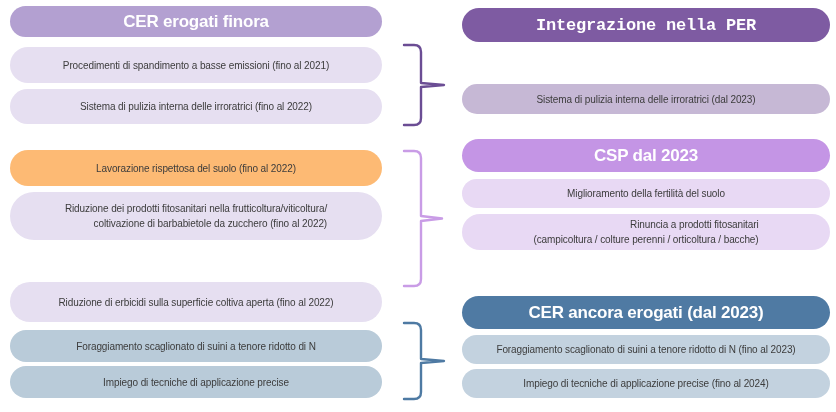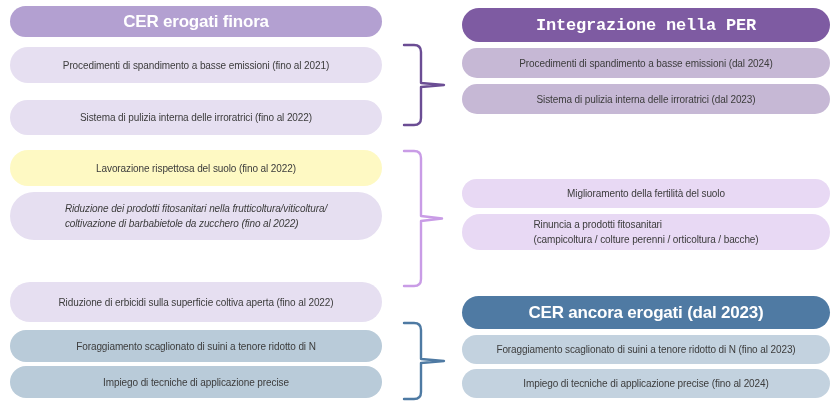--- a/index.html
+++ b/index.html
@@ -2,45 +2,45 @@
 <html><head>
 <meta charset="utf-8">
 <style>
   html,body{margin:0;padding:0;background:#ffffff;}
   .diagram{
     position:relative;width:836px;height:412px;overflow:hidden;
     font-family:"Liberation Sans",sans-serif;background:#ffffff;
   }
   .pill{
     position:absolute;display:flex;align-items:center;justify-content:center;
-    border-radius:100px;text-align:left;box-sizing:border-box;
+    border-radius:100px;text-align:right;box-sizing:border-box;
   }
   .hdr{
     color:#ffffff;font-weight:700;font-size:17px;letter-spacing:-0.2px;
   }
   .item{
     color:#3c3c3c;font-size:10px;letter-spacing:-0.1px;line-height:15px;
     white-space:pre-line;padding:0 8px;
   }
   .brace{position:absolute;}
 </style>
 </head>
 <body>
 
 <div class="diagram">
 
   <div class="pill hdr" style="left: 10px; top: 6px; width: 372px; height: 31px; background: rgb(179, 160, 209);">CER erogati finora</div>
 
   <div class="pill item" style="left: 10px; top: 47px; width: 372px; height: 36px; background: rgb(230, 223, 241);">Procedimenti di spandimento a basse emissioni (fino al 2021)</div>
 
-  <div class="pill item" style="left: 10px; top: 89px; width: 372px; height: 35px; background: rgb(230, 223, 241); margin-top: 11px;">Sistema di pulizia interna delle irroratrici (fino al 2022)</div>
+  <div class="pill item" style="left: 10px; top: 89px; width: 372px; height: 35px; background: rgb(230, 223, 241);">Sistema di pulizia interna delle irroratrici (fino al 2022)</div>
 
-  <div class="pill item" style="left: 10px; top: 150px; width: 372px; height: 36px; background: #fef9c3;">Lavorazione rispettosa del suolo (fino al 2022)</div>
+  <div class="pill item" style="left: 10px; top: 150px; width: 372px; height: 36px; background: #fdba74;">Lavorazione rispettosa del suolo (fino al 2022)</div>
 
-  <div class="pill item" style="left: 10px; top: 192px; width: 372px; height: 48px; background: rgb(230, 223, 241); font-style: italic;">Riduzione dei prodotti fitosanitari nella frutticoltura/viticoltura/
+  <div class="pill item" style="left: 10px; top: 192px; width: 372px; height: 48px; background: rgb(230, 223, 241);">Riduzione dei prodotti fitosanitari nella frutticoltura/viticoltura/
 coltivazione di barbabietole da zucchero (fino al 2022)</div>
 
   <div class="pill item" style="left: 10px; top: 247px; width: 372px; height: 40px; background: rgb(230, 223, 241); margin-top: 35px;">Riduzione di erbicidi sulla superficie coltiva aperta (fino al 2022)</div>
 
   <div class="pill item" style="left: 10px; top: 330px; width: 372px; height: 32px; background: rgb(185, 203, 217);">Foraggiamento scaglionato di suini a tenore ridotto di N</div>
 
   <div class="pill item" style="left: 10px; top: 366px; width: 372px; height: 32px; background: rgb(185, 203, 217);">Impiego di tecniche di applicazione precise</div>
 
   <svg class="brace" style="left:402px;top:43px" width="44" height="84" viewBox="0 0 44 84">
     <path d="M2 2 H12 Q19 2 19 9 V40 L42 42 L19 44 V75 Q19 82 12 82 H2" fill="none" stroke-width="2.4" stroke-linecap="round" stroke-linejoin="round" stroke="#6b4d94"></path>
@@ -49,24 +49,24 @@
   <svg class="brace" style="left:402px;top:149px" width="42" height="139" viewBox="0 0 42 139">
     <path d="M2 2 H12 Q19 2 19 9 V67 L40 69.5 L19 72 V130 Q19 137 12 137 H2" fill="none" stroke-width="2.4" stroke-linecap="round" stroke-linejoin="round" stroke="#c99ce6"></path>
   </svg>
 
   <svg class="brace" style="left:402px;top:321px" width="44" height="80" viewBox="0 0 44 80">
     <path d="M2 2 H12 Q19 2 19 9 V38 L42 40 L19 42 V71 Q19 78 12 78 H2" fill="none" stroke-width="2.4" stroke-linecap="round" stroke-linejoin="round" stroke="#4e7aa3"></path>
   </svg>
 
   <div class="pill hdr" style="left: 462px; top: 8px; width: 368px; height: 34px; background: rgb(126, 91, 162); font-family: Liberation Mono, monospace;">Integrazione nella PER</div>
 
-  <div class="pill item" style="left: 462px; top: 48px; width: 368px; height: 30px; background: rgb(198, 184, 213);">Procedimenti di spandimento a basse emissioni (dal 2024)</div>
 
   <div class="pill item" style="left: 462px; top: 84px; width: 368px; height: 30px; background: rgb(198, 184, 213);">Sistema di pulizia interna delle irroratrici (dal 2023)</div>
 
+  <div class="pill hdr" style="left: 462px; top: 139px; width: 368px; height: 33px; background: rgb(196, 149, 229);">CSP dal 2023</div>
 
   <div class="pill item" style="left: 462px; top: 179px; width: 368px; height: 29px; background: rgb(232, 217, 244);">Miglioramento della fertilità del suolo</div>
 
   <div class="pill item" style="left: 462px; top: 214px; width: 368px; height: 36px; background: rgb(232, 217, 244);">Rinuncia a prodotti fitosanitari
 (campicoltura / colture perenni / orticoltura / bacche)</div>
 
   <div class="pill hdr" style="left: 462px; top: 296px; width: 368px; height: 33px; background: rgb(79, 122, 163);">CER ancora erogati (dal 2023)</div>
 
   <div class="pill item" style="left: 462px; top: 335px; width: 368px; height: 29px; background: rgb(195, 210, 223);">Foraggiamento scaglionato di suini a tenore ridotto di N (fino al 2023)</div>
 

